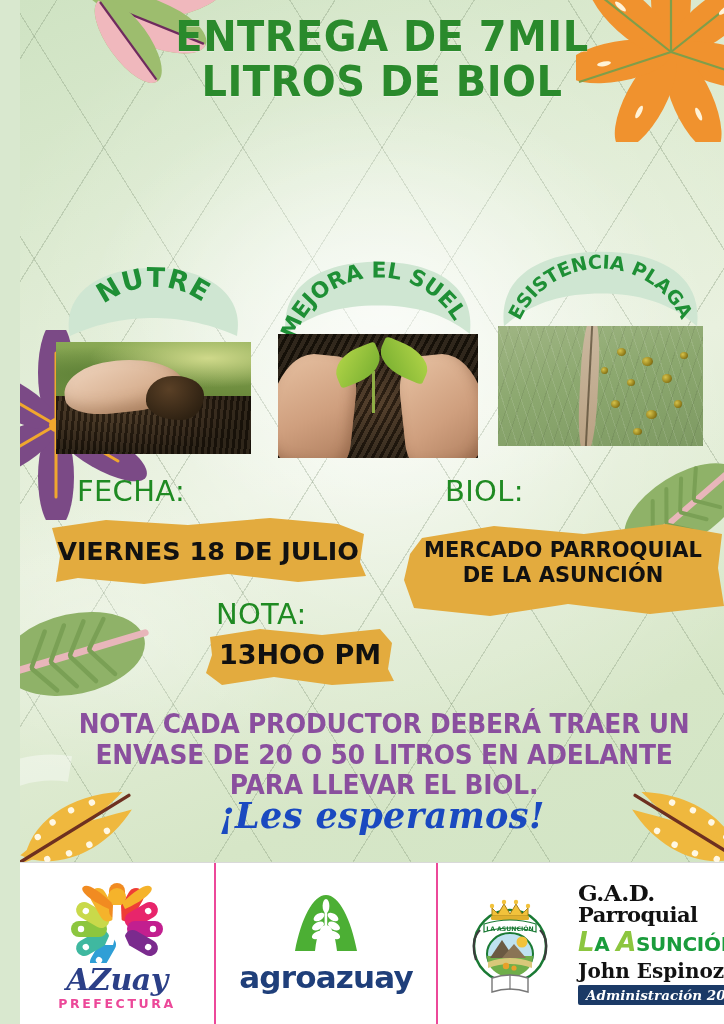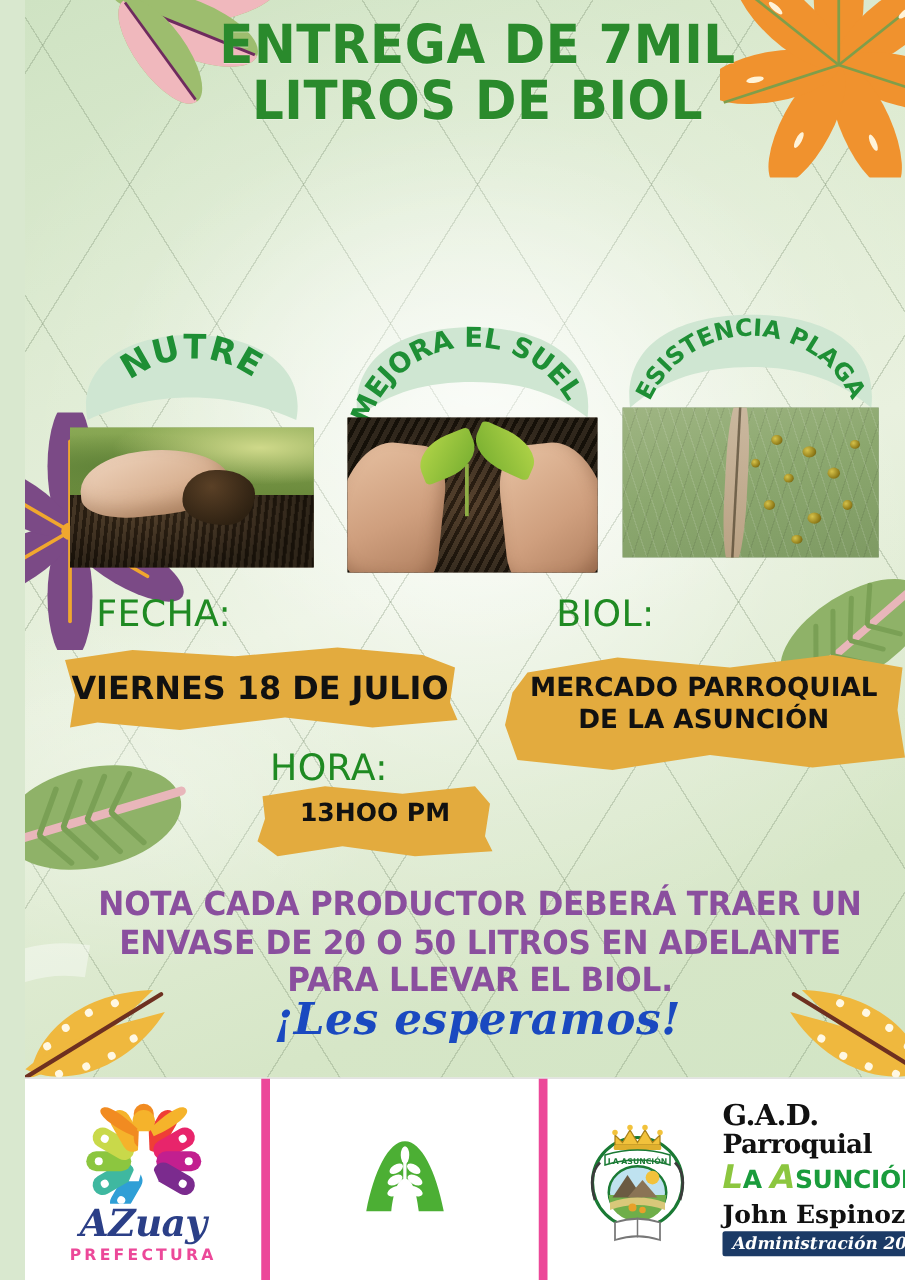--- a/index.html
+++ b/index.html
@@ -204,21 +204,21 @@
     font-weight:700;
     color:#111;
     text-align:center;
     line-height:1.18;
   }
   .bl-fecha{ left:28px;  top:512px; width:320px; height:78px; }
   .bl-fecha .txt{ font-size:25.5px; padding-top:24px; }
   .bl-lugar{ left:378px; top:520px; width:330px; height:100px; }
   .bl-lugar .txt{ font-size:21px; padding-top:18px; }
   .bl-hora{ left:184px; top:625px; width:192px; height:62px; }
-  .bl-hora .txt{ font-size:20px; padding-top:14px; }
+  .bl-hora .txt{ font-size:27px; padding-top:14px; }
 
   
   .note{
     position:absolute; left:30px; right:26px; top:709px;
     text-align:center;
     font-family:"DejaVu Sans", sans-serif;
     font-weight:700;
     font-size:26.5px;
     line-height:1.16;
     color:#8a4f9e;
@@ -241,21 +241,21 @@
   .footer{
     position:absolute; left:0; right:0; bottom:0;
     height:162px;
     display:flex;
     background:#fff;
     border-top:1px solid #d9d9d9;
   }
   .fcell{
     position:relative;
     display:flex; align-items:center; justify-content:center;
-    border-right:7px solid #ec4899;
+    border-right:2px solid #ec4899;
   }
   .fcell:last-child{ border-right:none; }
   .fc-azuay{ flex:0 0 196px; }
   .fc-agro{  flex:0 0 222px; }
   .fc-gad{   flex:1 1 auto; }
 
   
   .azuay{ width:150px; text-align:center; }
   .azuay .mark{ width:120px; height:86px; margin:0 auto; display:block; }
   .azuay .wordmark{
@@ -581,21 +581,21 @@
   <div class="blot bl-lugar">
     <svg viewBox="0 0 330 100" preserveAspectRatio="none">
       <path d="M24 18 L96 6 L186 14 L268 4 L324 14 L320 48 L326 86 L252 94 L170 84 L92 96 L16 88 L6 60 L12 34 Z" fill="#e3ab3e"></path>
     </svg>
     <div class="txt">
       <div>MERCADO PARROQUIAL</div>
       <div>DE LA ASUNCIÓN</div>
     </div>
   </div>
 
-  <div class="label lbl-hora">HORA:</div>
+  <div class="label lbl-hora">NOTA:</div>
   <div class="blot bl-hora">
     <svg viewBox="0 0 192 62" preserveAspectRatio="none">
       <path d="M6 12 L56 4 L118 10 L176 4 L188 18 L184 44 L190 56 L128 60 L70 52 L18 60 L2 48 L8 30 Z" fill="#e3ab3e"></path>
     </svg>
     <div class="txt">13HOO PM</div>
   </div>
 
   <div class="note">NOTA CADA PRODUCTOR DEBERÁ TRAER UN ENVASE DE 20 O 50 LITROS EN ADELANTE PARA LLEVAR EL BIOL.</div>
   <div class="closing">¡Les esperamos!</div>
 
@@ -670,20 +670,21 @@
             <rect x="31.6" y="14" width="2.6" height="38" rx="1.3"></rect>
             <ellipse cx="26" cy="24" rx="6" ry="3.4" transform="rotate(-32 26 24)"></ellipse>
             <ellipse cx="40" cy="24" rx="6" ry="3.4" transform="rotate(32 40 24)"></ellipse>
             <ellipse cx="25" cy="33" rx="6.5" ry="3.6" transform="rotate(-28 25 33)"></ellipse>
             <ellipse cx="41" cy="33" rx="6.5" ry="3.6" transform="rotate(28 41 33)"></ellipse>
             <ellipse cx="25" cy="42" rx="6.5" ry="3.6" transform="rotate(-24 25 42)"></ellipse>
             <ellipse cx="41" cy="42" rx="6.5" ry="3.6" transform="rotate(24 41 42)"></ellipse>
             <ellipse cx="33" cy="13" rx="3.4" ry="7"></ellipse>
           </g>
         </svg>
+        <div class="wordmark">agroazuay</div>
       </div>
     </div>
 
     <div class="fcell fc-gad">
       <div class="gad">
         <svg class="crest" viewBox="0 0 128 140">
           <defs>
             <linearGradient id="swoosh" x1="0" y1="0" x2="1" y2="1">
               <stop offset="0%" stop-color="#0f8a3c"></stop>
               <stop offset="55%" stop-color="#4fb53a"></stop>

